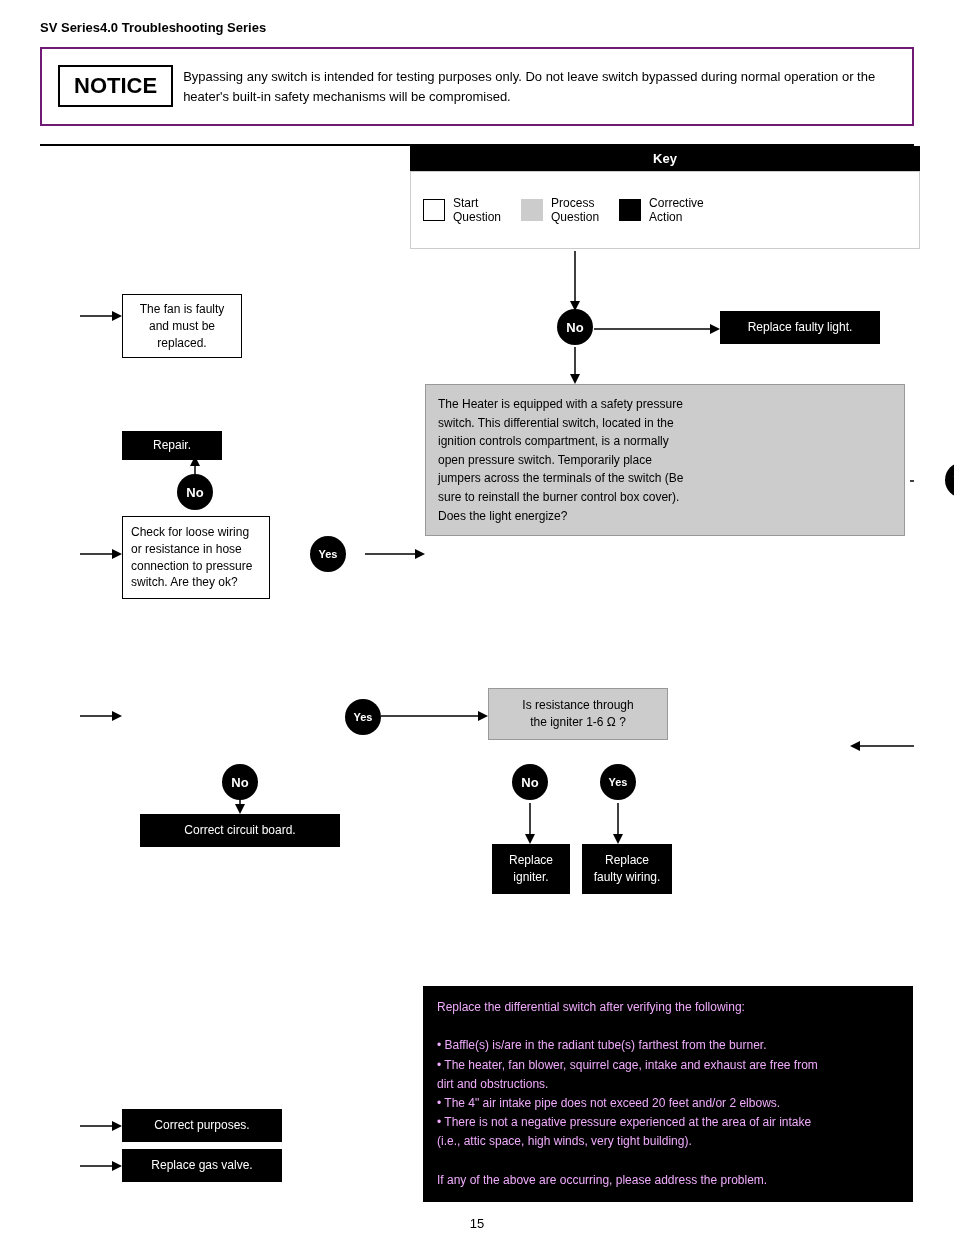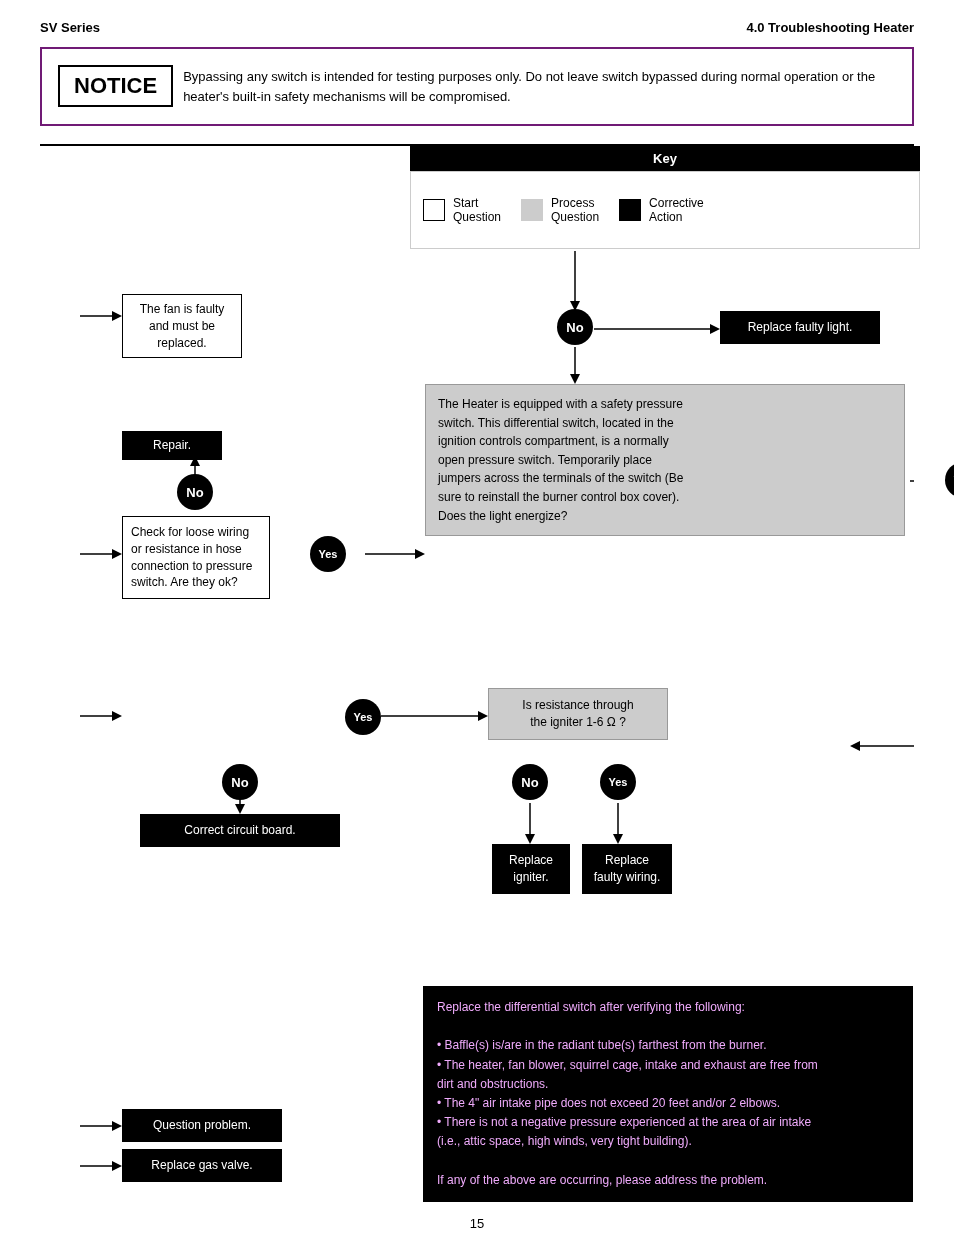--- a/index.html
+++ b/index.html
@@ -15,21 +15,20 @@
     .page {
       width: 954px;
       min-height: 1235px;
       padding: 20px 40px;
       position: relative;
     }
 
     
     .header {
       display: flex;
-      justify-content: space-between;
       align-items: center;
       margin-bottom: 12px;
       font-size: 13px;
     }
     .header-left { font-weight: normal; }
     .header-left span { font-weight: bold; }
     .header-right { font-weight: normal; }
     .header-right span { font-weight: bold; }
 
     
@@ -197,21 +196,21 @@
 </head>
 <body>
 
 <div class="page">
 
   <div class="header">
     <div class="header-left">
       <span>SV</span><span> Series</span>
     </div>
     <div class="header-right">
-      <span>4.0 </span><strong>Troubleshooting Heater</strong>
+      <span>4.0 </span><strong>Troubleshooting Series</strong>
     </div>
   </div>
 
   <div class="notice-box">
     <div class="notice-label">NOTICE</div>
     <div class="notice-text">Bypassing any switch is intended for testing purposes only.  Do not leave switch bypassed during normal operation or the heater's built-in safety mechanisms will be compromised.</div>
   </div>
 
   <hr class="divider">
 
@@ -378,21 +377,21 @@
 •  The heater, fan blower, squirrel cage, intake and exhaust are free from
    dirt and obstructions.
 •  The 4" air intake pipe does not exceed 20 feet and/or 2 elbows.
 •  There is not a negative pressure experienced at the area of air intake
    (i.e., attic space, high winds, very tight building).
 
 If any of the above are occurring, please address the problem.</span>
     </div>
 
     <div class="box-black" style="left:82px; top:963px; width:160px; text-align:center; padding:8px;">
-      <span>Question problem.</span>
+      <span>Correct purposes.</span>
     </div>
 
     <div class="box-black" style="left:82px; top:1003px; width:160px; text-align:center; padding:8px;">
       <span>Replace gas valve.</span>
     </div>
 
   </div>
 
   <div class="page-number">
     <span>15</span>

